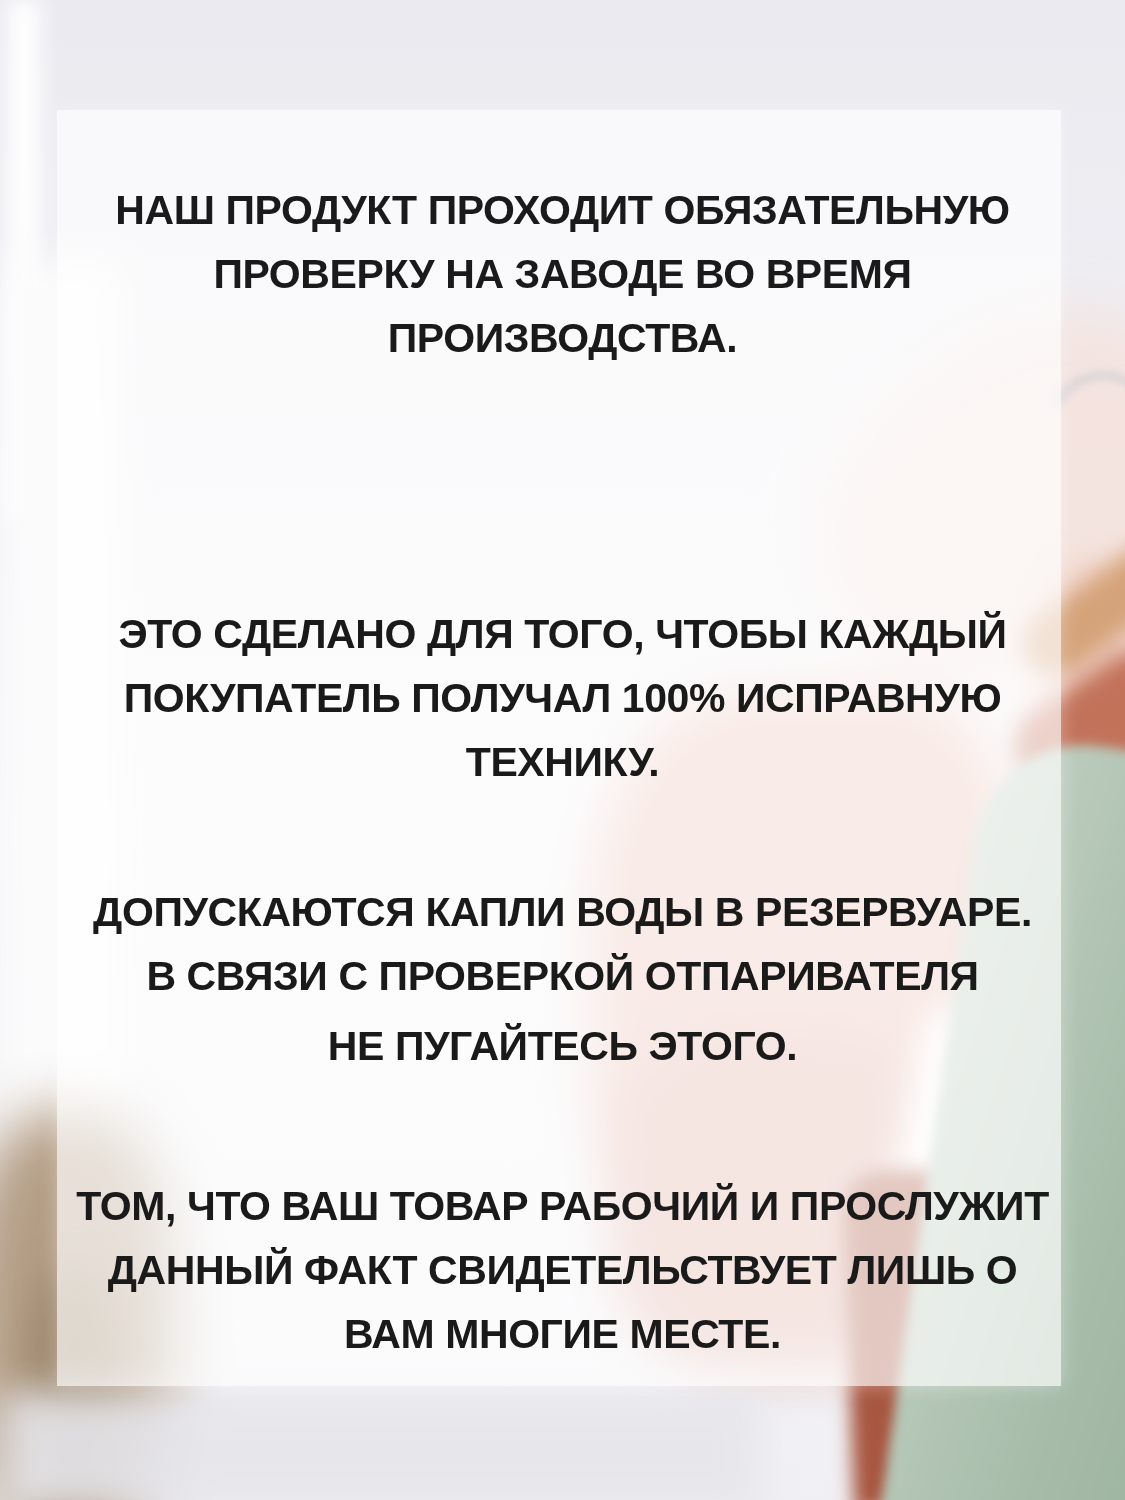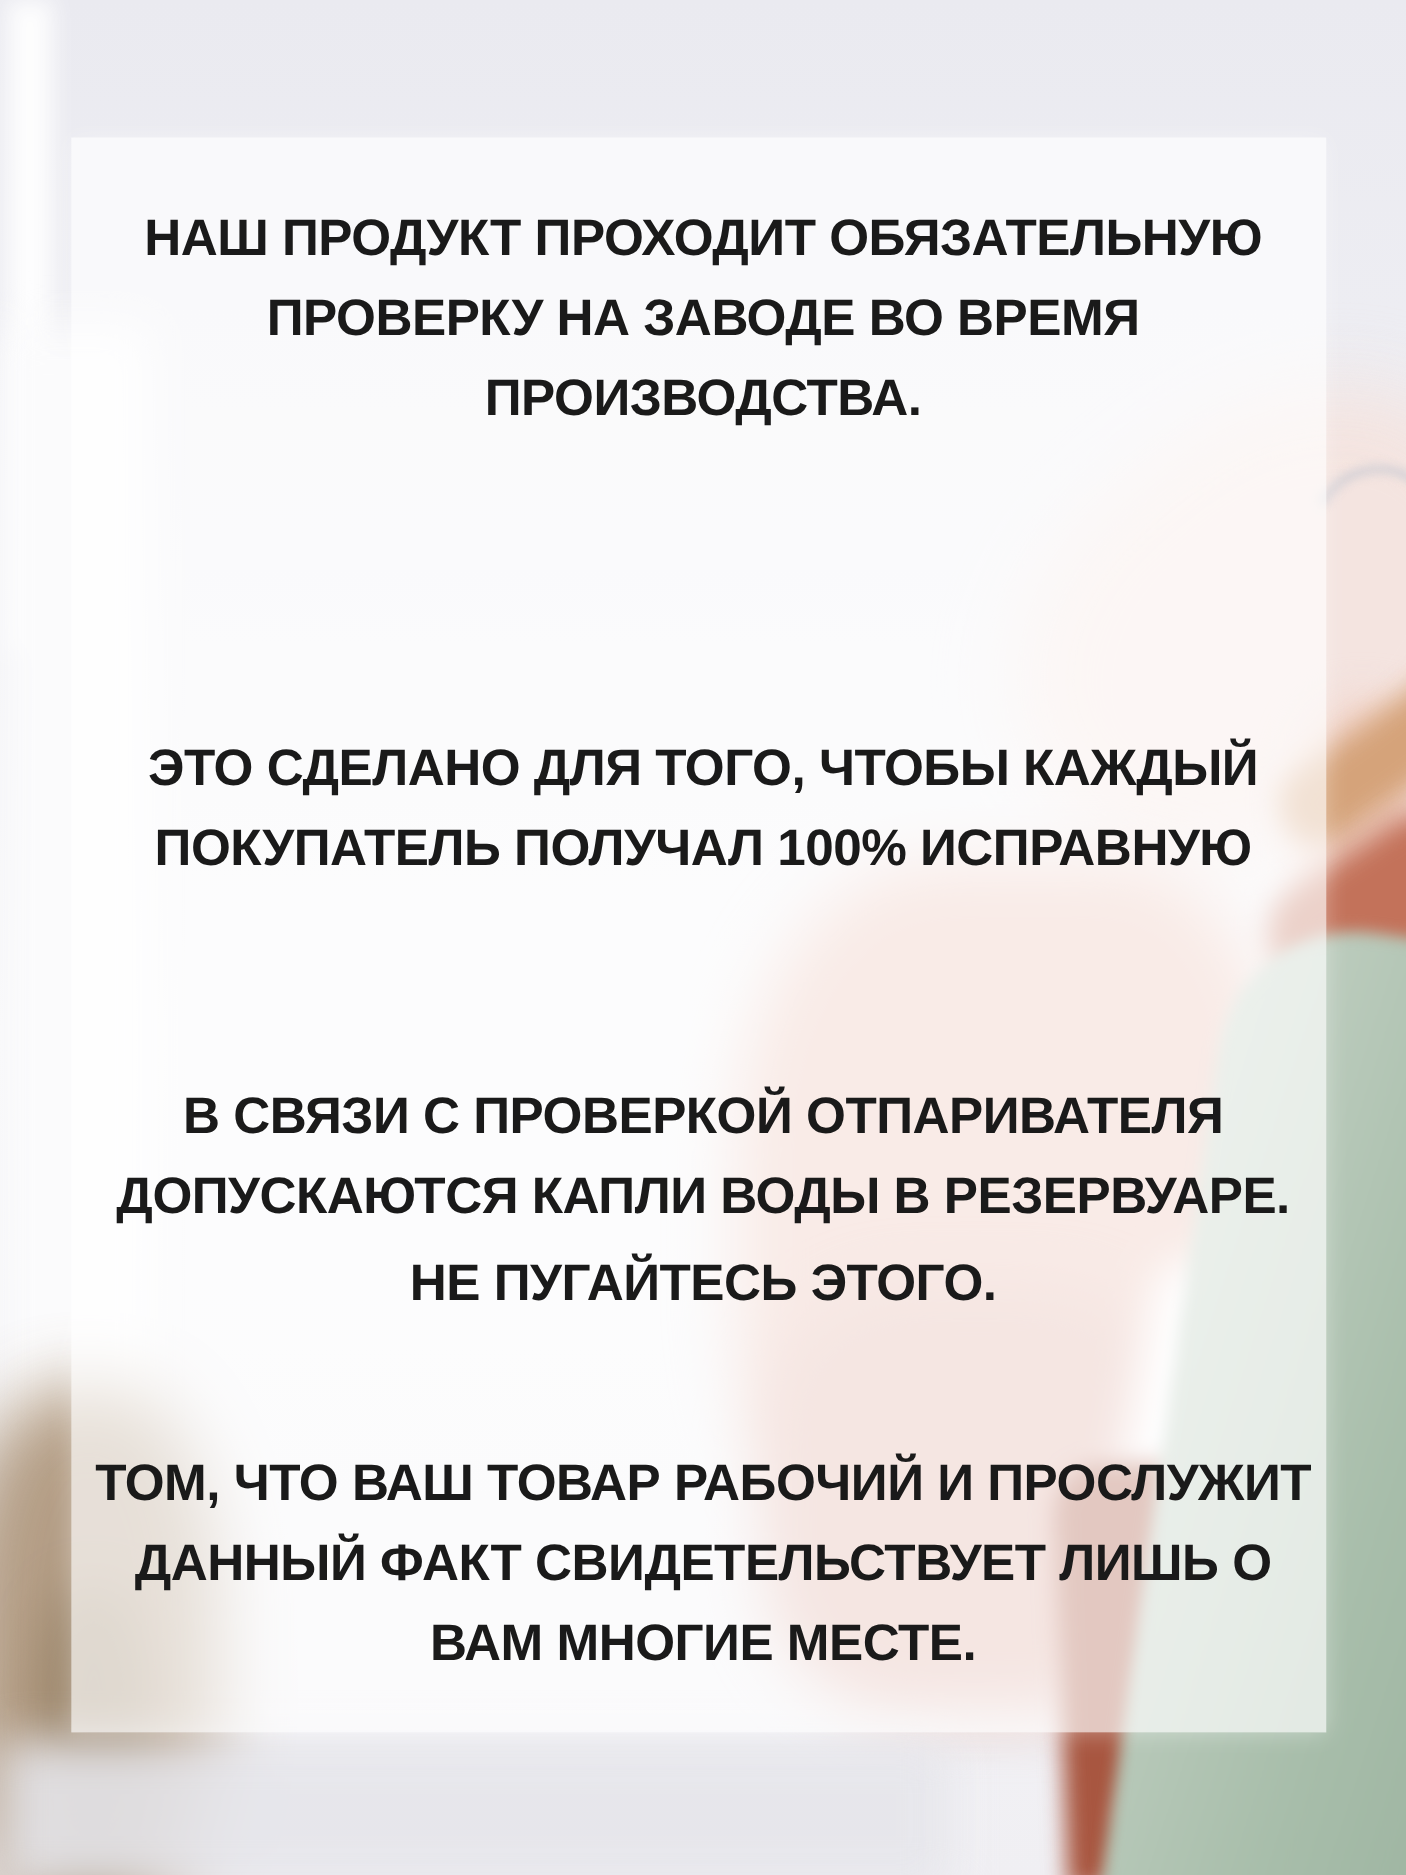--- a/index.html
+++ b/index.html
@@ -34,21 +34,21 @@
   .plant{left:-34px;top:1110px;width:210px;height:430px;background:#A98F72;filter:blur(28px);opacity:.85;border-radius:40%;}
   .plant-dark{left:30px;top:1270px;width:90px;height:250px;background:#8E795C;filter:blur(20px);opacity:.6;border-radius:40%;}
   .bottom-gray{left:0;top:1392px;width:760px;height:120px;background:#E6E6EB;filter:blur(18px);opacity:.9;}
   
   .card{
     position:absolute;left:57px;top:110px;width:1004px;height:1276px;
     background:rgba(255,255,255,0.68);
     box-shadow:0 0 18px rgba(255,255,255,0.35);
   }
   
-  .content{position:absolute;inset:0;}
+  .content{position:absolute;inset:0;margin-top:20px;}
   .para{
     position:absolute;left:0;right:0;
     text-align:center;
     color:#1A1A1A;
     font-weight:700;
     font-size:41px;
     line-height:64px;
     letter-spacing:-0.4px;
   }
 </style>
@@ -82,25 +82,26 @@
     <div class="para" style="top:158px">
       <div>НАШ ПРОДУКТ ПРОХОДИТ ОБЯЗАТЕЛЬНУЮ</div>
       <div>ПРОВЕРКУ НА ЗАВОДЕ ВО ВРЕМЯ</div>
       <div>ПРОИЗВОДСТВА.</div>
     </div>
 
 
     <div class="para" style="top:582px">
       <div>ЭТО СДЕЛАНО ДЛЯ ТОГО, ЧТОБЫ КАЖДЫЙ</div>
       <div>ПОКУПАТЕЛЬ ПОЛУЧАЛ 100% ИСПРАВНУЮ</div>
+      <div>ТЕХНИКУ.</div>
     </div>
 
     <div class="para" style="top:860px">
+      <div>ДОПУСКАЮТСЯ КАПЛИ ВОДЫ В РЕЗЕРВУАРЕ.</div>
       <div>В СВЯЗИ С ПРОВЕРКОЙ ОТПАРИВАТЕЛЯ</div>
-      <div>ДОПУСКАЮТСЯ КАПЛИ ВОДЫ В РЕЗЕРВУАРЕ.</div>
     </div>
 
     <div class="para" style="top:994px">
       <div>НЕ ПУГАЙТЕСЬ ЭТОГО.</div>
     </div>
 
     <div class="para" style="top:1154px">
       <div>ТОМ, ЧТО ВАШ ТОВАР РАБОЧИЙ И ПРОСЛУЖИТ</div>
       <div>ДАННЫЙ ФАКТ СВИДЕТЕЛЬСТВУЕТ ЛИШЬ О</div>
       <div>ВАМ МНОГИЕ МЕСТЕ.</div>

